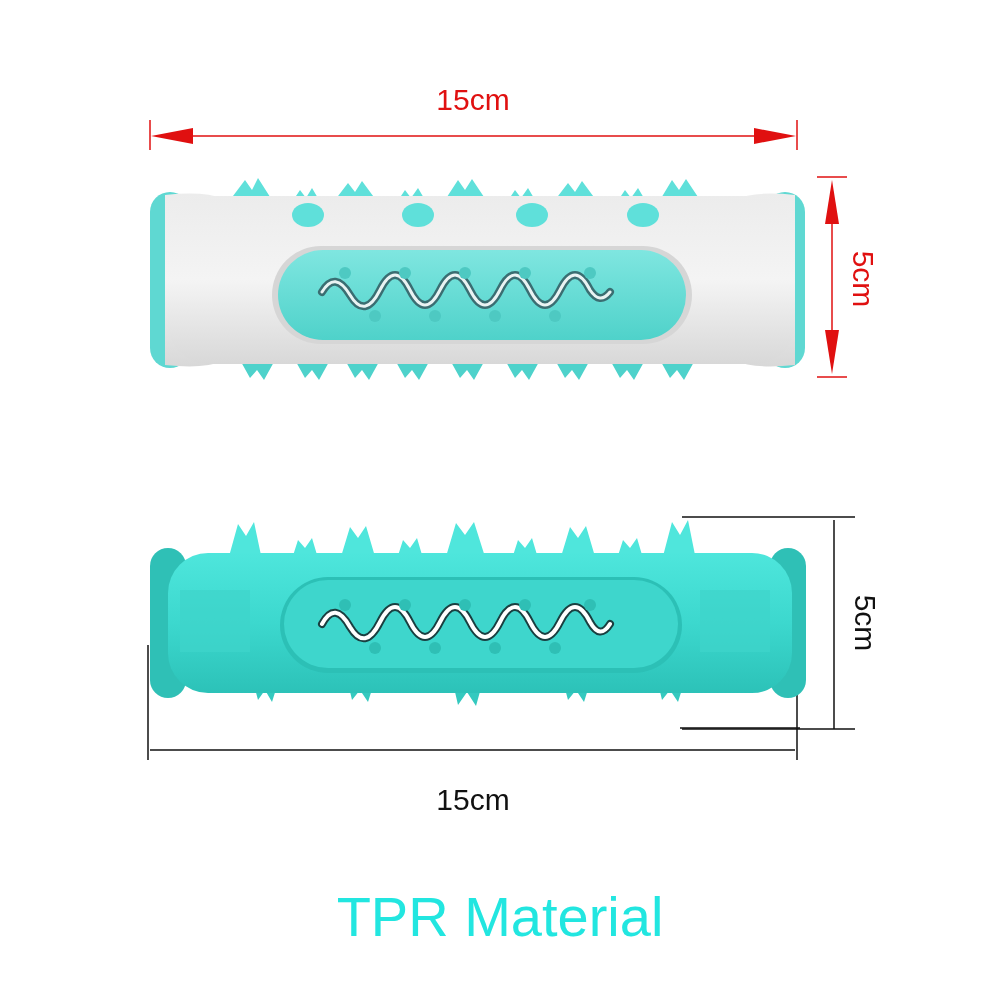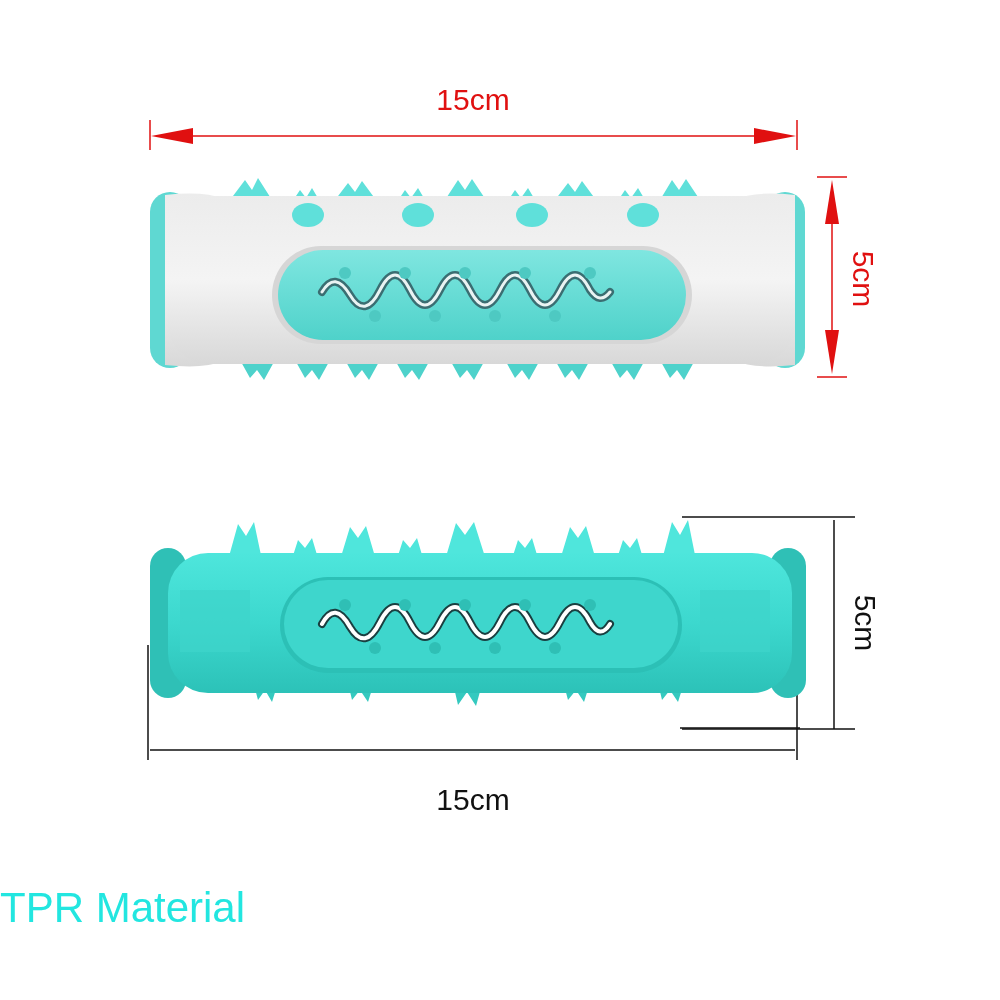--- a/index.html
+++ b/index.html
@@ -1,20 +1,20 @@
 <!DOCTYPE html>
 <html><head>
 <meta charset="utf-8">
 <style>
   html,body{margin:0;padding:0;background:#ffffff;}
   body{width:1000px;height:1000px;position:relative;overflow:hidden;font-family:"Liberation Sans",sans-serif;}
   .abs{position:absolute;}
   .dim-label-red{color:#e01010;font-size:30px;}
   .dim-label-black{color:#111;font-size:30px;}
-  .title{color:#22e6e0;font-size:42px;left:0;width:1000px;top:884px;}
+  .title{color:#22e6e0;font-size:56px;left:0;width:1000px;text-align:center;top:884px;}
   .vert{transform:rotate(90deg);transform-origin:center center;}
   svg{position:absolute;left:0;top:0;}
 </style>
 </head>
 <body>
 
 <svg width="1000" height="1000" viewBox="0 0 1000 1000">
   <defs>
     <linearGradient id="greyBody" x1="0" y1="0" x2="0" y2="1">
       <stop offset="0" stop-color="#ececec"></stop>

